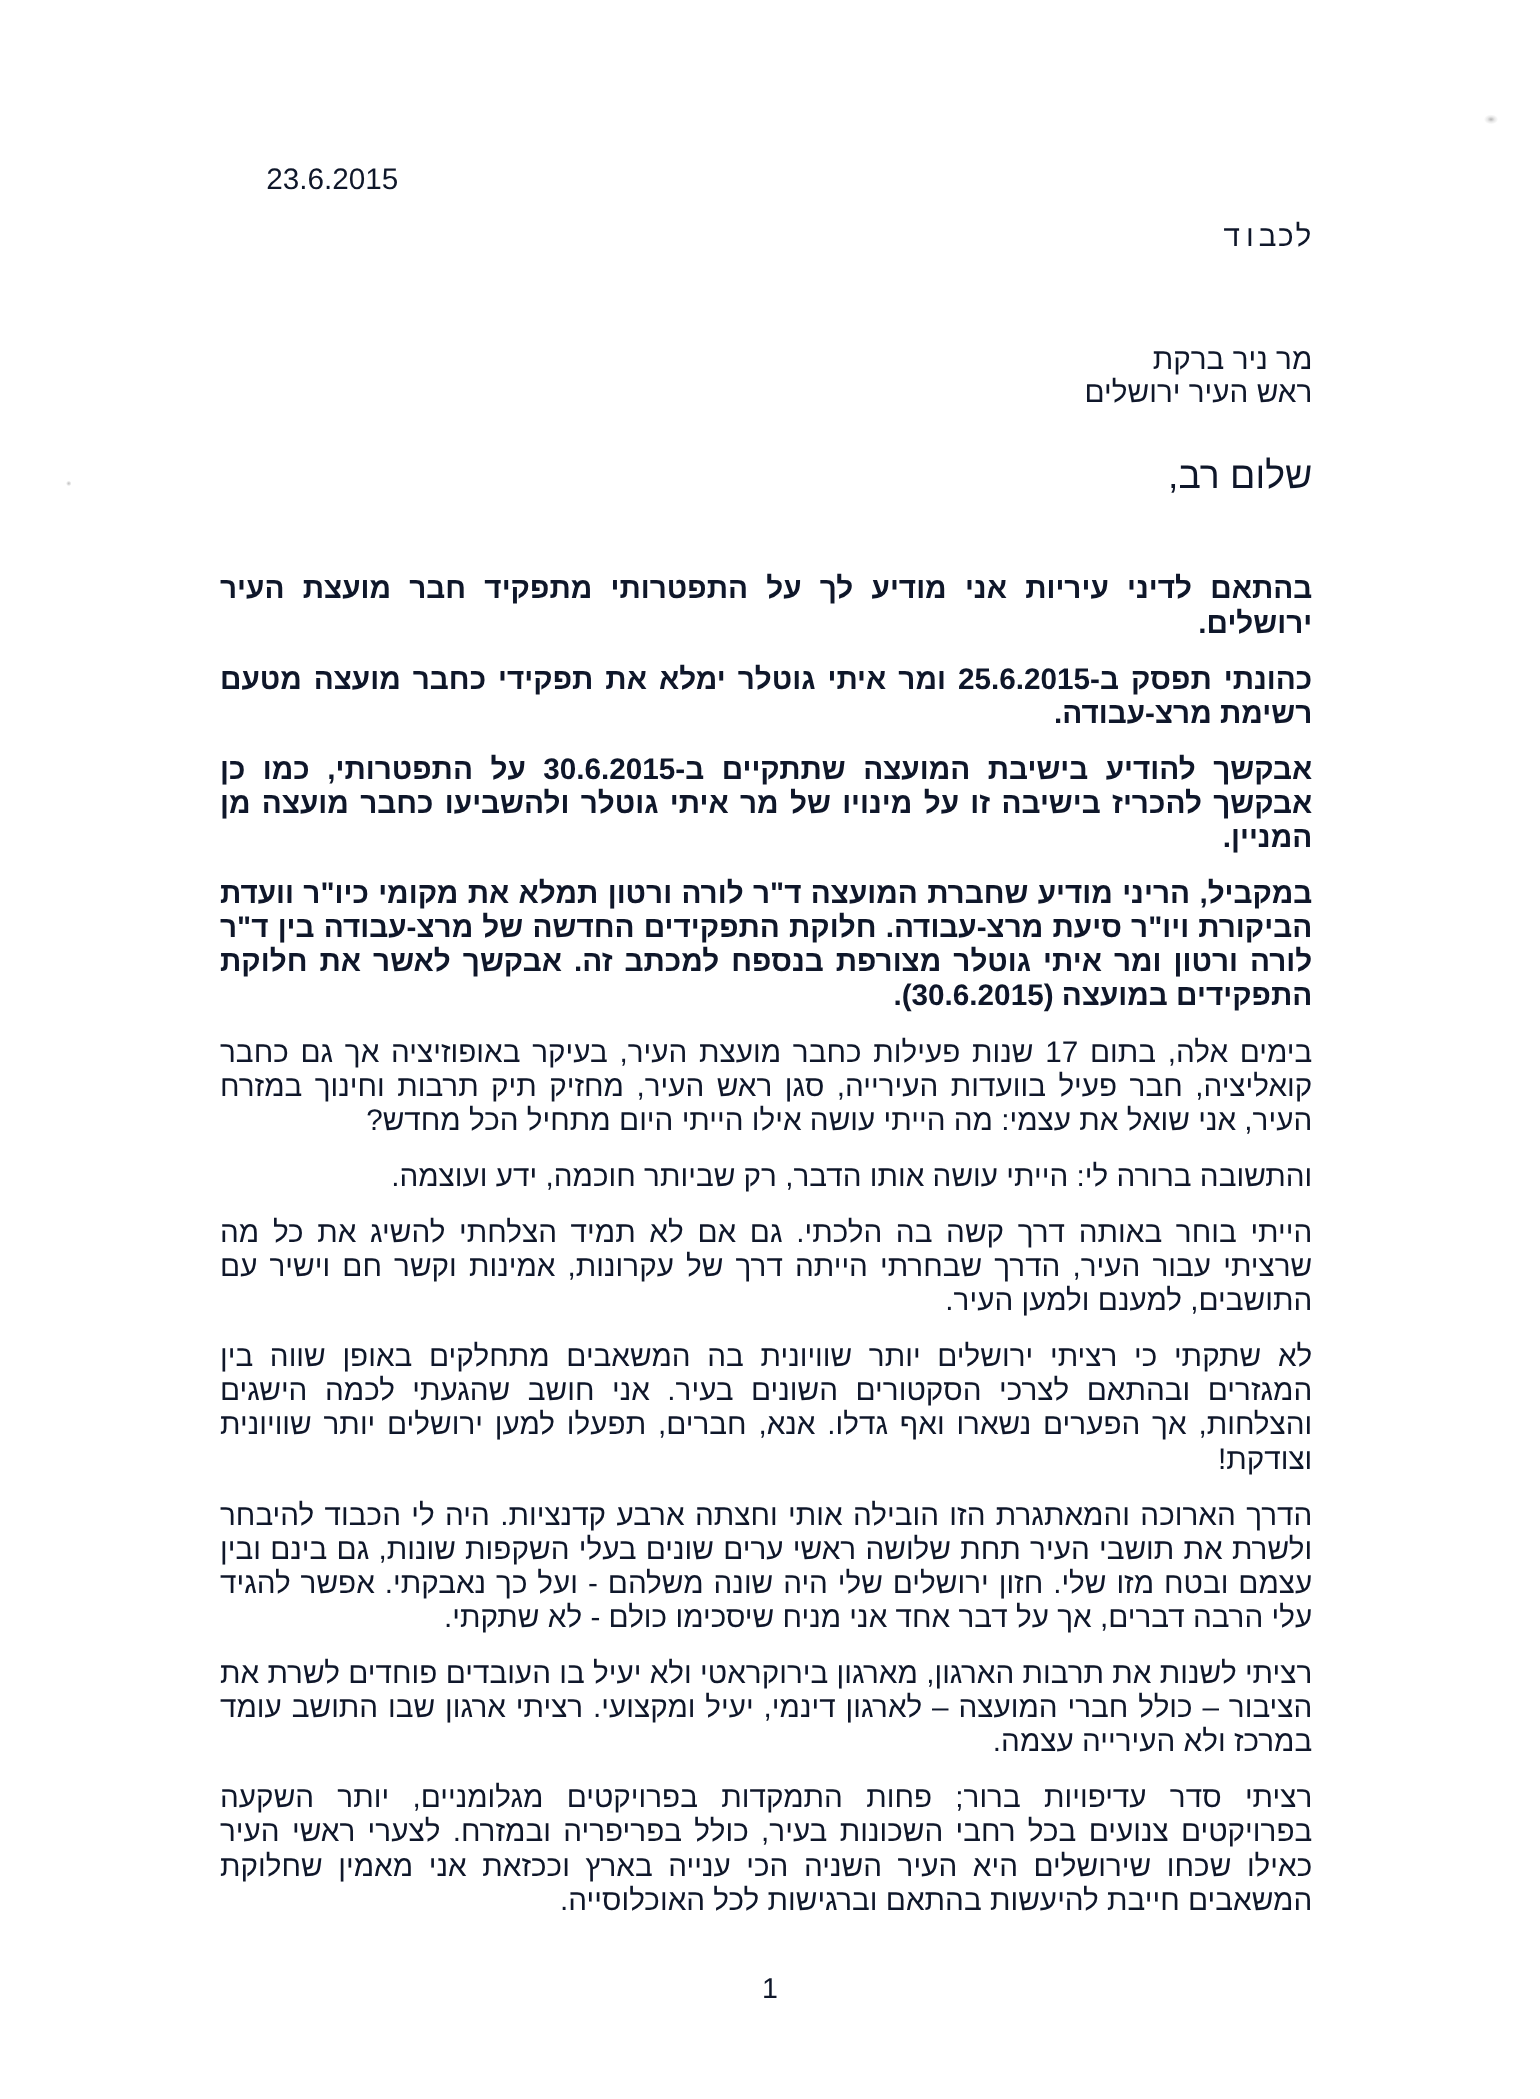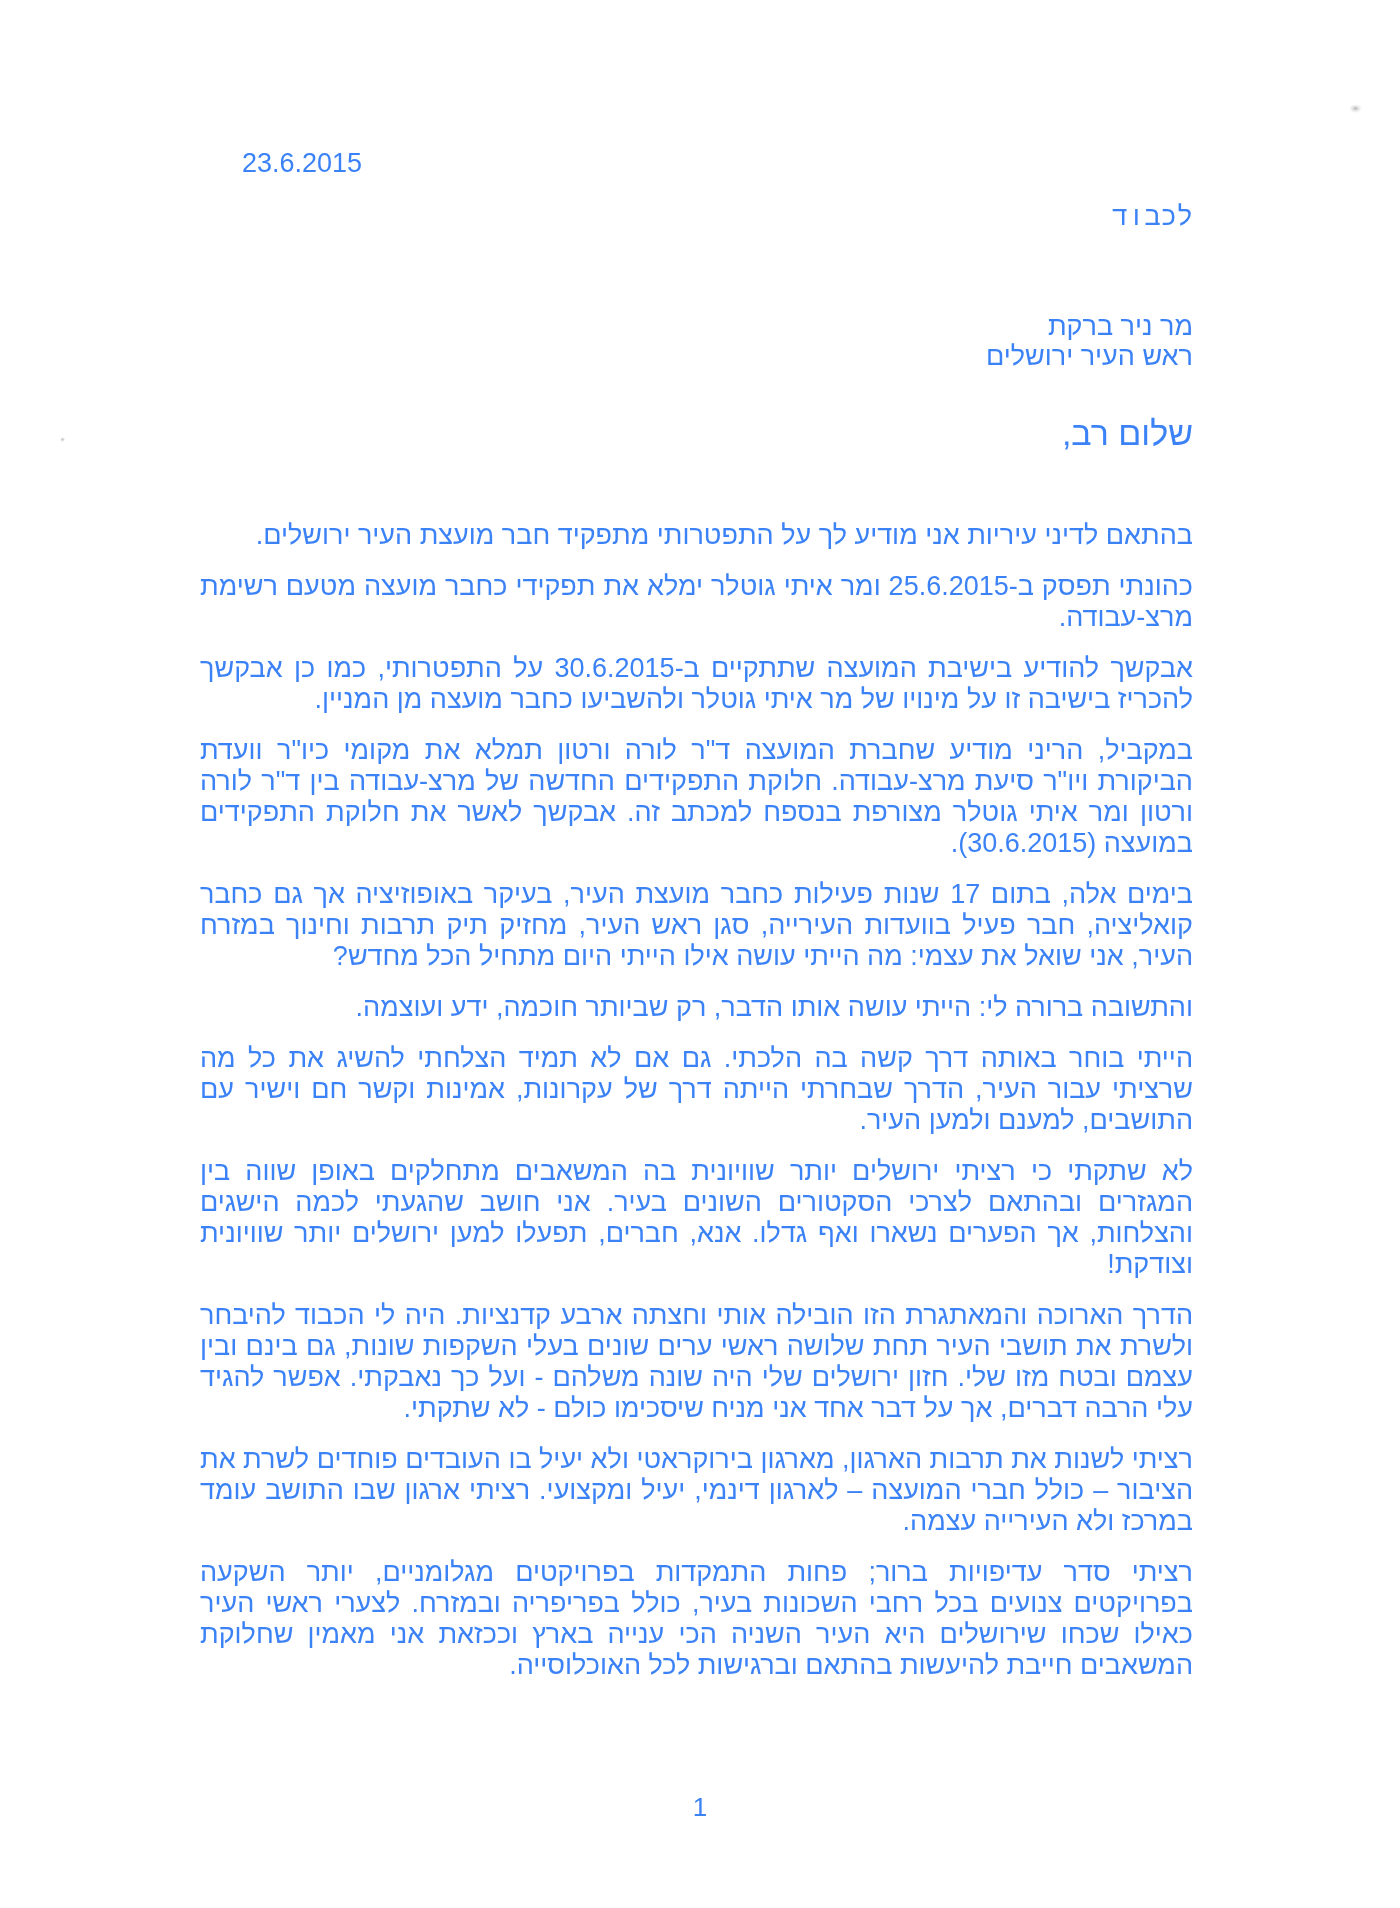--- a/index.html
+++ b/index.html
@@ -3,21 +3,21 @@
 <meta charset="utf-8">
 <style>
   html, body { margin: 0; padding: 0; background: #e8e8e8; }
   .page {
     position: relative;
     width: 1400px;
     height: 1908px;
     margin: 0 auto;
     background: #ffffff;
     font-family: "Liberation Sans", "DejaVu Sans", sans-serif;
-    color: #3b82f6;
+    color: #0f172a;
     overflow: hidden;
   }
   .date {
     position: absolute;
     top: 148px;
     left: 242px;
     font-size: 27px;
     line-height: 31px;
     direction: ltr;
   }
@@ -54,21 +54,21 @@
     top: 520px;
     left: 200px;
     right: 207px;
     direction: rtl;
     font-size: 27px;
     line-height: 31px;
     text-align: justify;
     text-align-last: right;
   }
   .letter-body p { margin: 0 0 20px 0; }
-  .letter-body p.bold { font-weight: normal; }
+  .letter-body p.bold { font-weight: bold; }
   .page-number {
     position: absolute;
     top: 1792px;
     left: 0;
     width: 100%;
     text-align: center;
     font-size: 26px;
     line-height: 30px;
   }
   .artifact-a {

